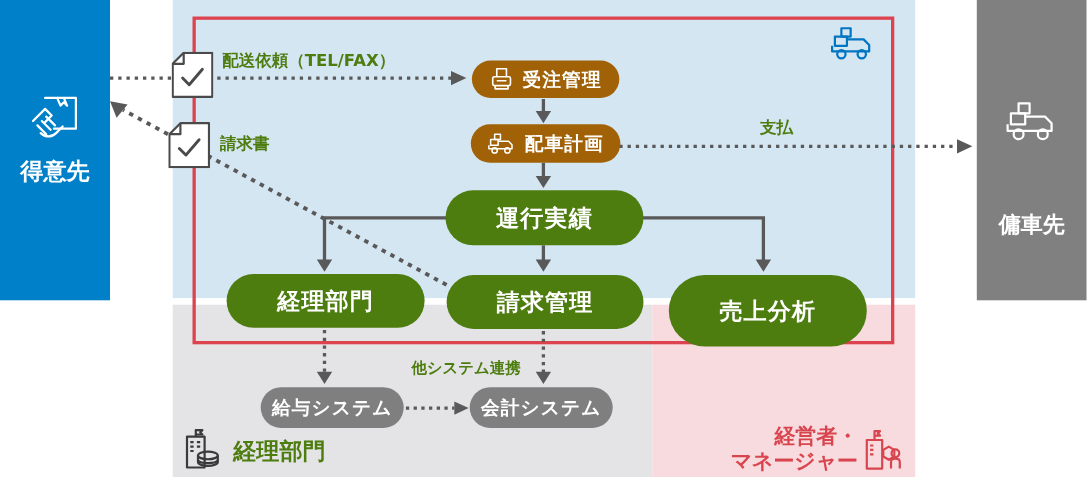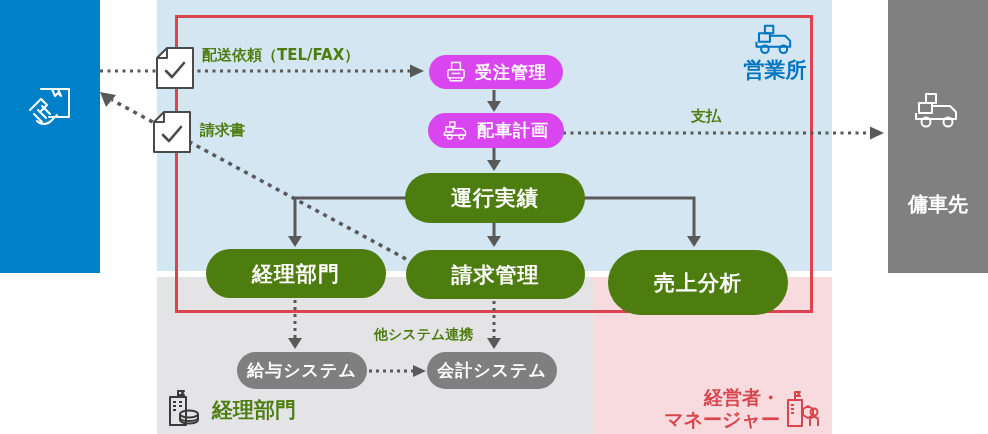--- a/index.html
+++ b/index.html
@@ -14,21 +14,21 @@
   .bg-gray{left:157px;top:277px;width:436px;height:157px;background:#e4e4e7;z-index:0;}
   .bg-pink{left:593px;top:277px;width:239px;height:157px;background:#f8dbde;z-index:0;}
   .box-left{left:0;top:0;width:100px;height:273px;background:#0080c8;z-index:1;}
   .box-right{left:888px;top:0;width:100px;height:273px;background:#808080;z-index:1;}
   .red-frame{left:175px;top:15px;width:632px;height:292px;border:3px solid #dc434e;z-index:1;}
   
   .wires{left:0;top:0;width:988px;height:434px;z-index:2;pointer-events:none;}
   
   .pill{display:flex;align-items:center;justify-content:center;gap:8px;
         border-radius:60px;color:#ffffff;font-weight:bold;z-index:3;letter-spacing:1px;}
-  .pill.blue{background:#d946ef;font-size:17px;}
+  .pill.blue{background:#a16207;font-size:17px;}
   .pill.red{background:#4d7c0f;font-size:21px;}
   .pill.gray{background:#7f7f7f;font-size:17px;}
   
   .lbl{font-weight:bold;color:#4d7c0f;z-index:4;white-space:nowrap;}
   .doc{z-index:4;}
   .side-label{color:#ffffff;font-weight:bold;text-align:center;z-index:4;}
   .office-label{color:#0075c2;font-weight:bold;text-align:center;z-index:4;}
   .mgr-label{color:#d8454e;font-weight:bold;text-align:right;line-height:22px;z-index:4;}
 </style>
 </head>
@@ -85,20 +85,21 @@
 
   <svg class="abs doc" style="left:27px;top:84px;width:46px;height:50px;" viewBox="0 0 46 50">
     <g fill="none" stroke="#ffffff" stroke-width="2" stroke-linejoin="round" stroke-linecap="round">
       <path d="M14,5 H42 V33 H22"></path>
       <path d="M25,5 L28,12 L31,9 L34,12 L31,5"></path>
       <path d="M3,26 L14,15 L20,21 L14,27"></path>
       <path d="M10,37 C14,41 20,41 24,37 L30,31"></path>
       <path d="M7,30 L15,38 M11,26 L19,34 M15,22 L23,30"></path>
     </g>
   </svg>
+  <div class="abs side-label" style="left:0;top:142px;width:100px;font-size:21px;">得意先</div>
 
   <svg class="abs doc" style="left:914px;top:92px;width:48px;height:38px;" viewBox="0 0 48 38">
     <g fill="none" stroke="#ffffff" stroke-width="2" stroke-linejoin="round">
       <rect x="12" y="2" width="10" height="9"></rect>
       <rect x="5" y="11" width="13" height="10"></rect>
       <path d="M18,14 H30 L36,14 L42,20 V27 H2 V21"></path>
       <circle cx="12" cy="30" r="4.5"></circle>
       <circle cx="34" cy="30" r="4.5"></circle>
     </g>
   </svg>
@@ -106,21 +107,20 @@
 
   <svg class="abs doc" style="left:752px;top:24px;width:46px;height:32px;" viewBox="0 0 48 38">
     <g fill="none" stroke="#0075c2" stroke-width="2.4" stroke-linejoin="round">
       <rect x="12" y="2" width="10" height="9"></rect>
       <rect x="5" y="11" width="13" height="10"></rect>
       <path d="M18,14 H30 L36,14 L42,20 V27 H2 V21"></path>
       <circle cx="12" cy="30" r="4.5"></circle>
       <circle cx="34" cy="30" r="4.5"></circle>
     </g>
   </svg>
-  <div class="abs office-label" style="left:725px;top:56px;width:100px;font-size:21px;">営業所</div>
 
   <svg class="abs doc" style="left:156px;top:47px;width:38px;height:42px;" viewBox="0 0 38 42">
     <path d="M11,1 H37 V41 H1 V11 Z" fill="#ffffff" stroke="#4a4a4a" stroke-width="2" stroke-linejoin="round"></path>
     <path d="M11,1 V11 H1" fill="none" stroke="#4a4a4a" stroke-width="2" stroke-linejoin="round"></path>
     <path d="M10,24 L16,30 L28,16" fill="none" stroke="#4a4a4a" stroke-width="2.6" stroke-linecap="round" stroke-linejoin="round"></path>
   </svg>
   <div class="abs lbl" style="left:202px;top:46px;font-size:15px;">配送依頼（TEL/FAX）</div>
 
   <svg class="abs doc" style="left:153px;top:111px;width:38px;height:42px;" viewBox="0 0 38 42">
     <path d="M11,1 H37 V41 H1 V11 Z" fill="#ffffff" stroke="#4a4a4a" stroke-width="2" stroke-linejoin="round"></path>

